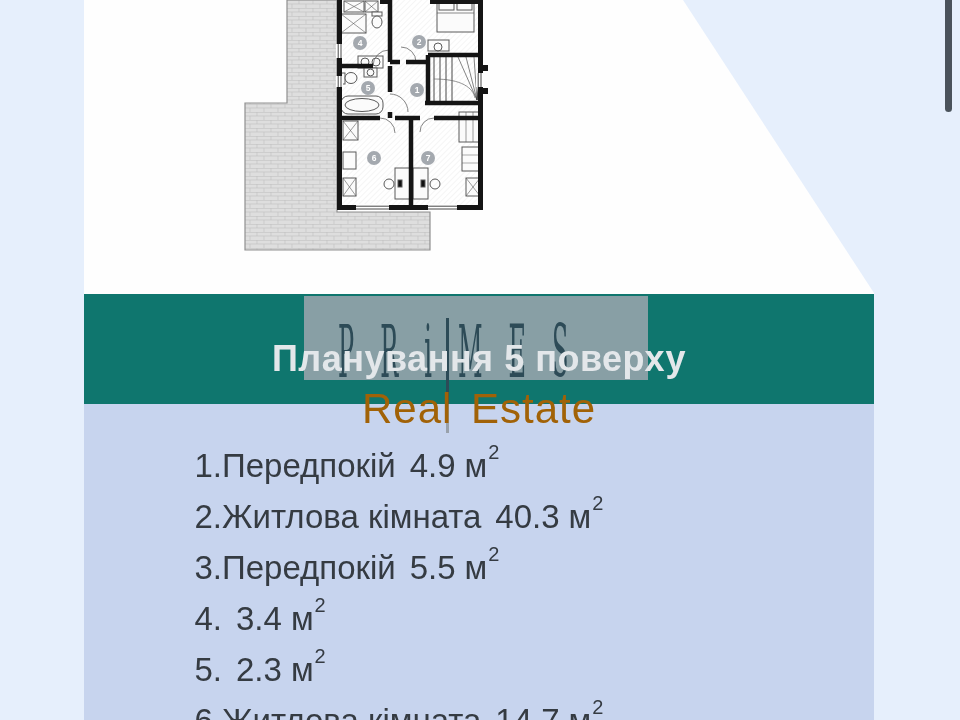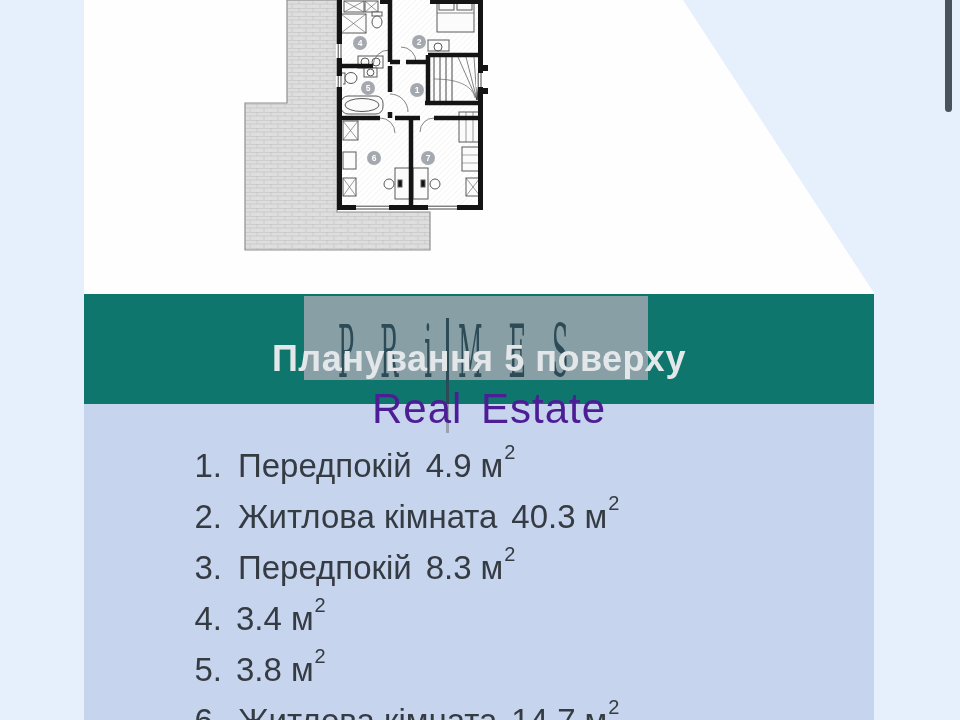--- a/index.html
+++ b/index.html
@@ -19,28 +19,28 @@
     left:0;top:44px;width:790px;text-align:center;
     font-size:36px;font-weight:bold;letter-spacing:.5px;color:#e3e7ea;z-index:4;
   }
   
   .wm-box{left:220px;top:2px;width:344px;height:84px;background:rgba(154,165,173,.88);z-index:2;}
   .wm-letters{left:0;top:0;z-index:1;}
   .stem-dark{left:362px;top:24px;width:3px;height:86px;background:#2d4b57;z-index:3;}
   .stem-gray{left:446px;top:404px;width:3px;height:29px;background:#99a1ab;z-index:5;}
   .real-estate{
     left:84px;top:385px;width:790px;text-align:center;z-index:6;
-    font-size:42px;color:#4c1d95;letter-spacing:1px;word-spacing:6px;margin-left:10px;
+    font-size:42px;color:#a16207;letter-spacing:1px;word-spacing:6px;
   }
   
   .list-bg{left:84px;top:404px;width:790px;height:316px;background:#c7d4ee;}
   .room-list{left:0;top:440px;width:960px;z-index:7;}
   .room-item{display:flex;align-items:center;height:51px;color:#353b42;font-size:33px;}
   .room-num{width:222px;text-align:right;flex:0 0 auto;}
-  .room-label{margin-left:16px;}
+  .room-label{}
   .room-area{margin-left:14px;}
   .room-unit{margin-left:9px;}
   .sup{font-size:20px;position:relative;top:-13px;margin-left:1px;}
   
   .scrollbar{left:945px;top:0;width:7px;height:112px;background:#4a525b;border-radius:0 0 4px 4px;}
   
   .plan{left:240px;top:0;width:250px;height:256px;}
 </style>
 </head>
 <body>
@@ -202,33 +202,33 @@
   <div class="room-item">
     <span class="room-num">2.</span>
     <span class="room-label">Житлова кімната</span>
     <span class="room-area">40.3</span>
     <span class="room-unit">м</span>
       <span class="sup">2</span>
   </div>
   <div class="room-item">
     <span class="room-num">3.</span>
     <span class="room-label">Передпокій</span>
-    <span class="room-area">8.3</span>
+    <span class="room-area">5.5</span>
     <span class="room-unit">м</span>
       <span class="sup">2</span>
   </div>
   <div class="room-item">
     <span class="room-num">4.</span>
     <span class="room-area">3.4</span>
     <span class="room-unit">м</span>
       <span class="sup">2</span>
   </div>
   <div class="room-item">
     <span class="room-num">5.</span>
-    <span class="room-area">3.8</span>
+    <span class="room-area">2.3</span>
     <span class="room-unit">м</span>
       <span class="sup">2</span>
   </div>
   <div class="room-item">
     <span class="room-num">6.</span>
     <span class="room-label">Житлова кімната</span>
     <span class="room-area">14.7</span>
     <span class="room-unit">м</span>
       <span class="sup">2</span>
   </div>

